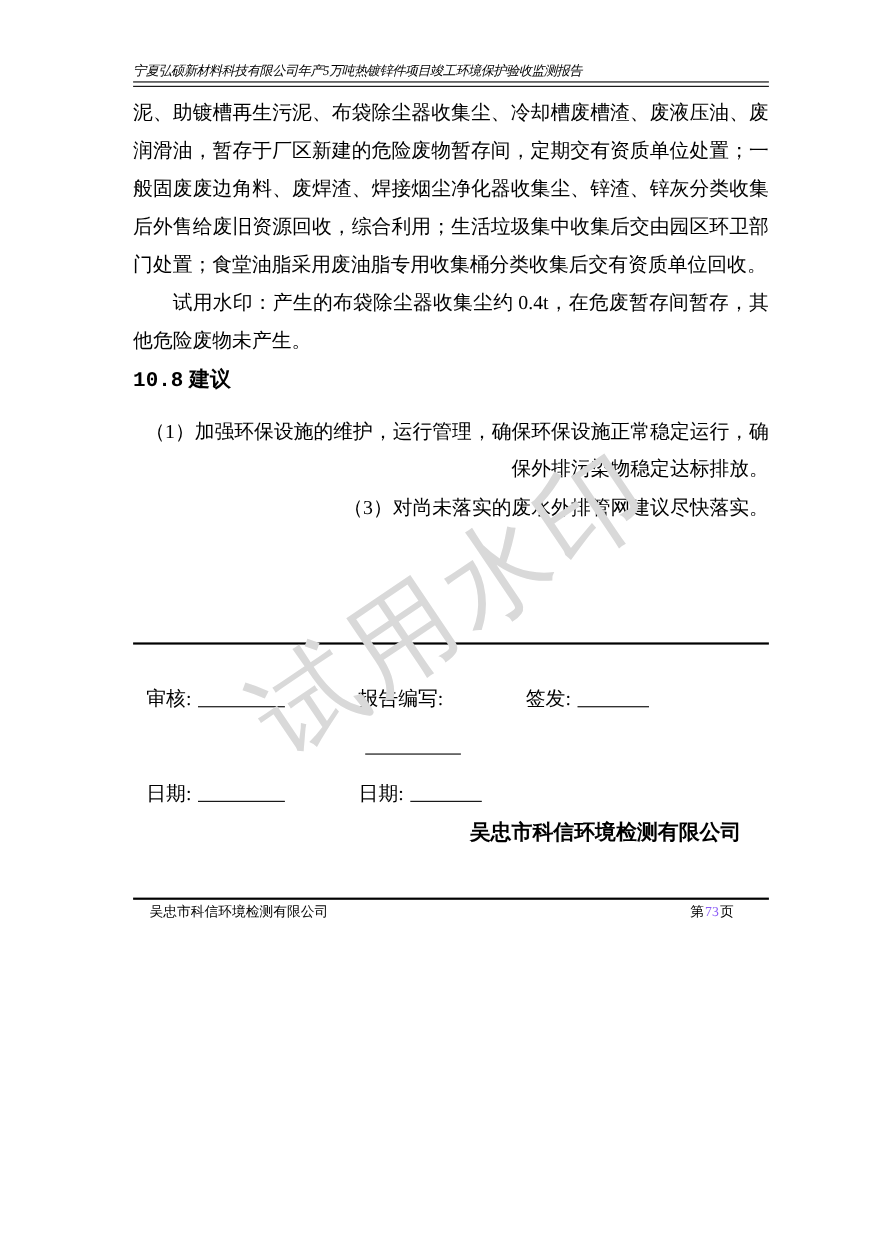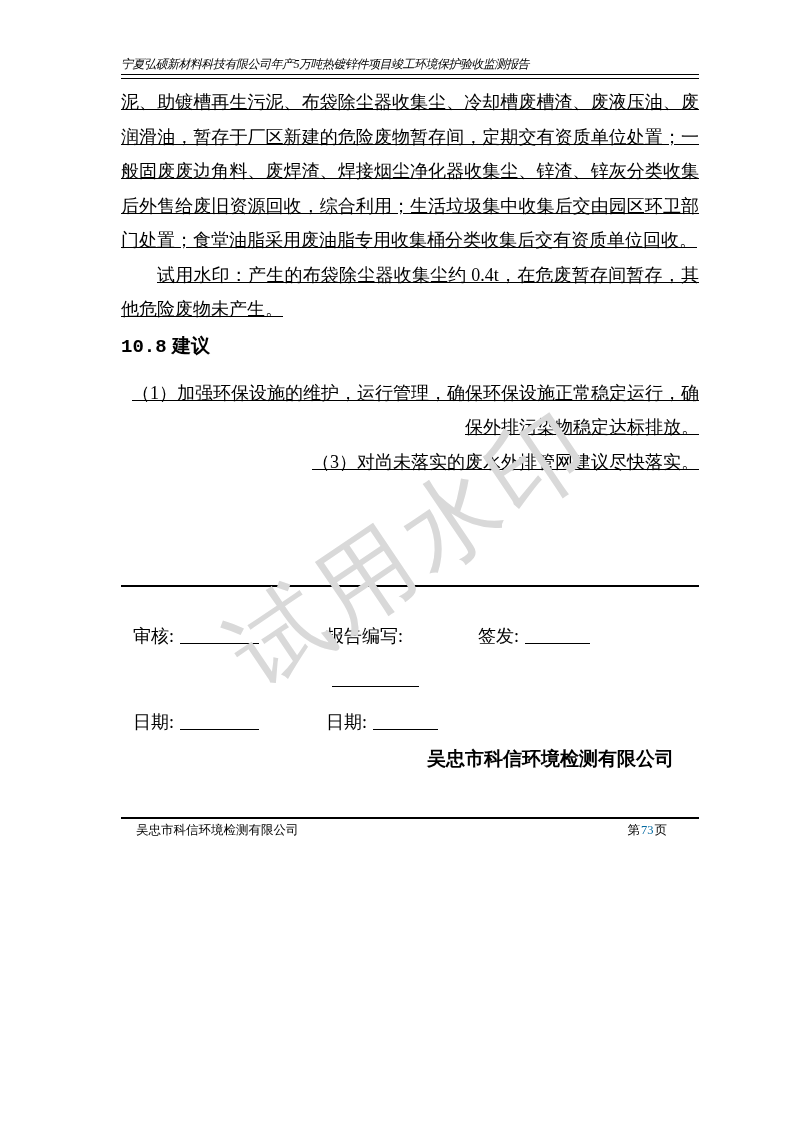--- a/index.html
+++ b/index.html
@@ -15,21 +15,21 @@
     position:absolute;left:121px;top:56px;width:578px;
   }
   .running-header{
     font-size:12px;font-style:italic;line-height:16px;height:16px;
     letter-spacing:-0.5px;white-space:nowrap;
   }
   .double-rule{
     margin-top:2px;height:3px;
     border-top:1px solid #000;border-bottom:1px solid #000;
   }
-  p{margin:0;text-decoration:underline;}
+  p{margin:0;}
   .body-text{
     font-size:18px;line-height:34.5px;text-align:justify;
   }
   .first-para{margin-top:6px;}
   .indent{text-indent:2em;}
   .item{text-indent:0.6em;text-align:right;}
   .items{margin-top:16px;}
   .section-heading{
     margin:6px 0 0 0;font-size:19px;line-height:26px;font-weight:700;
     font-family:"Liberation Sans","DejaVu Sans",sans-serif;
@@ -56,21 +56,21 @@
     font-family:"Liberation Sans","DejaVu Sans",sans-serif;
     text-align:right;padding-right:25px;
   }
   .footer-rule{margin-top:47px;border-top:2px solid #000;}
   .footer-row{
     padding-top:3px;font-size:12.5px;line-height:16px;
     display:flex;justify-content:space-between;
   }
   .footer-left{padding-left:15px;}
   .footer-page{padding-right:32px;}
-  .page-num{color:#0369a1;padding:0 1px;}
+  .page-num{color:#8b5cf6;padding:0 1px;}
   .watermark{
     position:absolute;left:412px;top:549px;
     transform:translate(-50%,-50%) rotate(-34deg);
     font-family:"Liberation Sans","DejaVu Sans",sans-serif;
     font-size:96px;letter-spacing:7px;white-space:nowrap;
     color:#d9d9d9;z-index:5;pointer-events:none;
   }
 </style>
 </head>
 <body>

